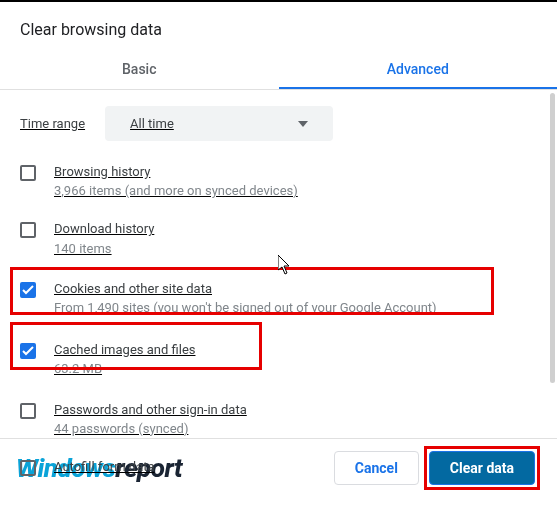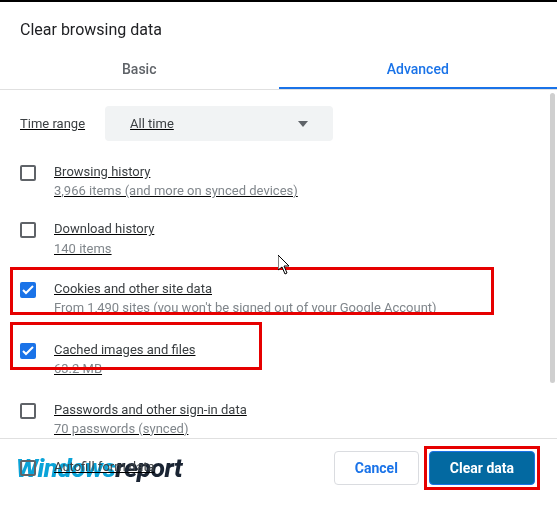--- a/index.html
+++ b/index.html
@@ -237,21 +237,21 @@
           <div class="item-sub">63.2 MB</div>
         </div>
       </div>
 
       <div class="item">
         <div class="checkbox">
           
         </div>
         <div class="item-text">
           <div class="item-title">Passwords and other sign-in data</div>
-          <div class="item-sub">70 passwords (synced)</div>
+          <div class="item-sub">44 passwords (synced)</div>
         </div>
       </div>
 
       <div class="item" style="padding-bottom:0;">
         <div class="checkbox">
           
         </div>
         <div class="item-text">
           <div class="item-title">Autofill form data</div>
         </div>

